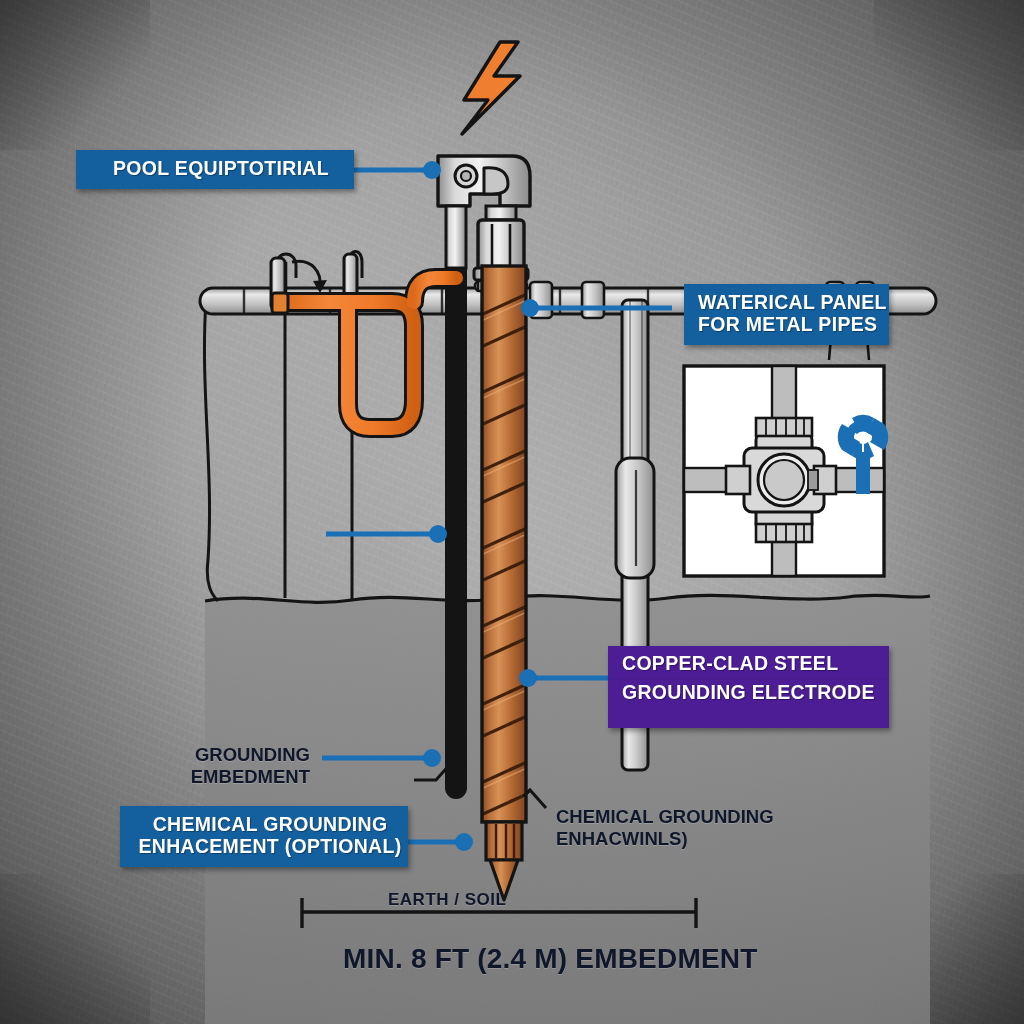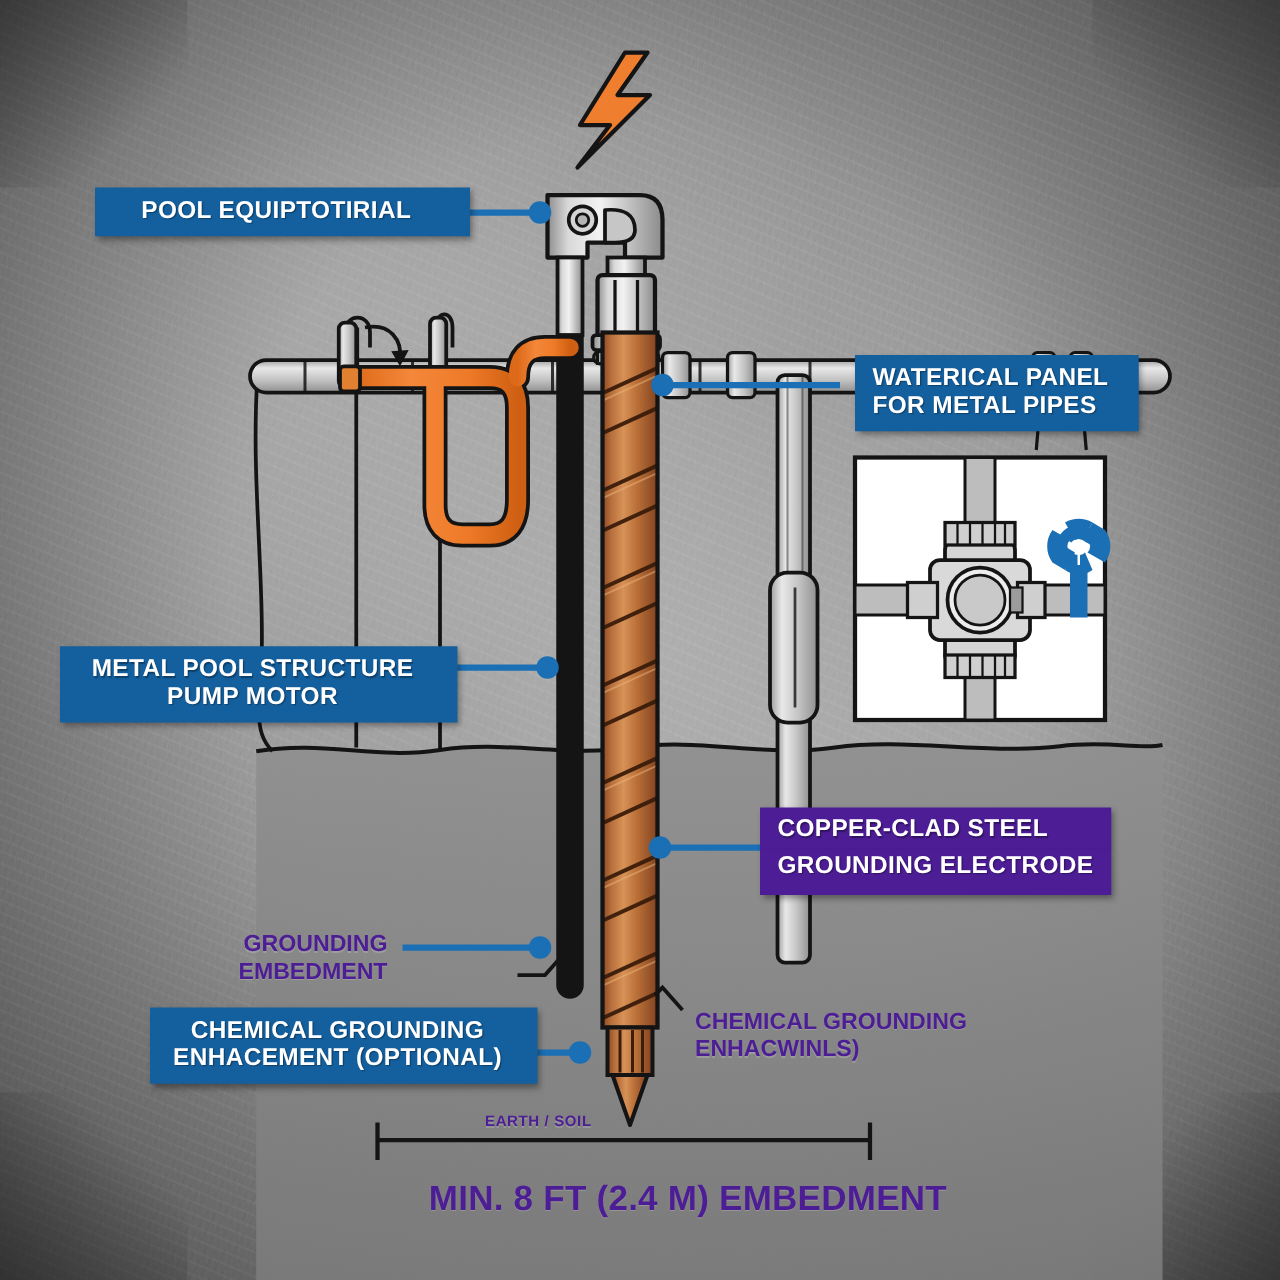--- a/index.html
+++ b/index.html
@@ -37,39 +37,39 @@
   svg.art{position:absolute;left:0;top:0;width:1024px;height:1024px;}
 
   
   .label{
     position:absolute;
     background:#14609e;
     color:#fff;
     font-weight:bold;
     letter-spacing:.3px;
     line-height:1.12;
-    padding:8px 24px 9px 14px;
+    padding:8px 2px 9px 14px;
     box-shadow:2px 3px 5px rgba(0,0,0,.38);
     text-shadow:1px 1px 1px rgba(0,0,0,.35);
     white-space:nowrap;
   }
   .label .ln{display:block;}
   .label.center{text-align:center;}
   .label.stepped{background:none;box-shadow:none;padding:0;text-shadow:none;}
   .label.stepped .ln{
     background:#4c1d95;
     box-shadow:2px 3px 5px rgba(0,0,0,.38);
     text-shadow:1px 1px 1px rgba(0,0,0,.35);
     padding:7px 14px 5px 14px;
   }
-  .label.stepped .ln.l2{padding-top:2px;padding-bottom:12px;}
+  .label.stepped .ln.l2{padding-top:2px;padding-bottom:24px;}
 
   
   .anno{
-    position:absolute;color:#4c1d95;font-weight:bold;line-height:1.18;
+    position:absolute;color:#0f172a;font-weight:bold;line-height:1.18;
     text-shadow:0 1px 0 rgba(255,255,255,.18);
   }
   .anno.right{text-align:right;}
   .anno .ln{display:block;}
 </style>
 </head>
 <body>
 
 <div id="stage">
 
@@ -320,24 +320,20 @@
 
   <div class="label center" style="left:76px;top:150px;font-size:19.5px;width:262px;">
     <span class="ln">POOL EQUIPTOTIRIAL</span>
   </div>
 
   <div class="label" style="left:684px;top:284px;font-size:19.5px;">
     <span class="ln">WATERICAL PANEL</span>
     <span class="ln">FOR METAL PIPES</span>
   </div>
 
-  <div class="label center" style="left:48px;top:517px;font-size:19.5px;width:280px;">
-    <span class="ln">METAL POOL STRUCTURE</span>
-    <span class="ln">PUMP MOTOR</span>
-  </div>
 
   <div class="label stepped" style="left:608px;top:646px;font-size:19.5px;">
     <span class="ln l1">COPPER-CLAD STEEL</span>
     <span class="ln l2">GROUNDING ELECTRODE</span>
   </div>
 
   <div class="label center" style="left:120px;top:806px;font-size:19.5px;width:272px;">
     <span class="ln">CHEMICAL GROUNDING</span>
     <span class="ln">ENHACEMENT (OPTIONAL)</span>
   </div>
@@ -345,17 +341,17 @@
   <div class="anno right" style="left:150px;top:744px;width:160px;font-size:18.5px;">
     <span class="ln">GROUNDING</span>
     <span class="ln">EMBEDMENT</span>
   </div>
 
   <div class="anno" style="left:556px;top:806px;font-size:18.5px;">
     <span class="ln">CHEMICAL GROUNDING</span>
     <span class="ln">ENHACWINLS)</span>
   </div>
 
-  <div class="anno" style="left:388px;top:890px;font-size:12px;letter-spacing:.5px;text-align:right;">EARTH / SOIL</div>
+  <div class="anno" style="left:388px;top:890px;font-size:17px;letter-spacing:.5px;text-align:right;">EARTH / SOIL</div>
 
   <div class="anno" style="left:343px;top:942px;font-size:28px;letter-spacing:.2px;">MIN. 8 FT (2.4 M) EMBEDMENT</div>
 
 </div>
 
 </body></html>

